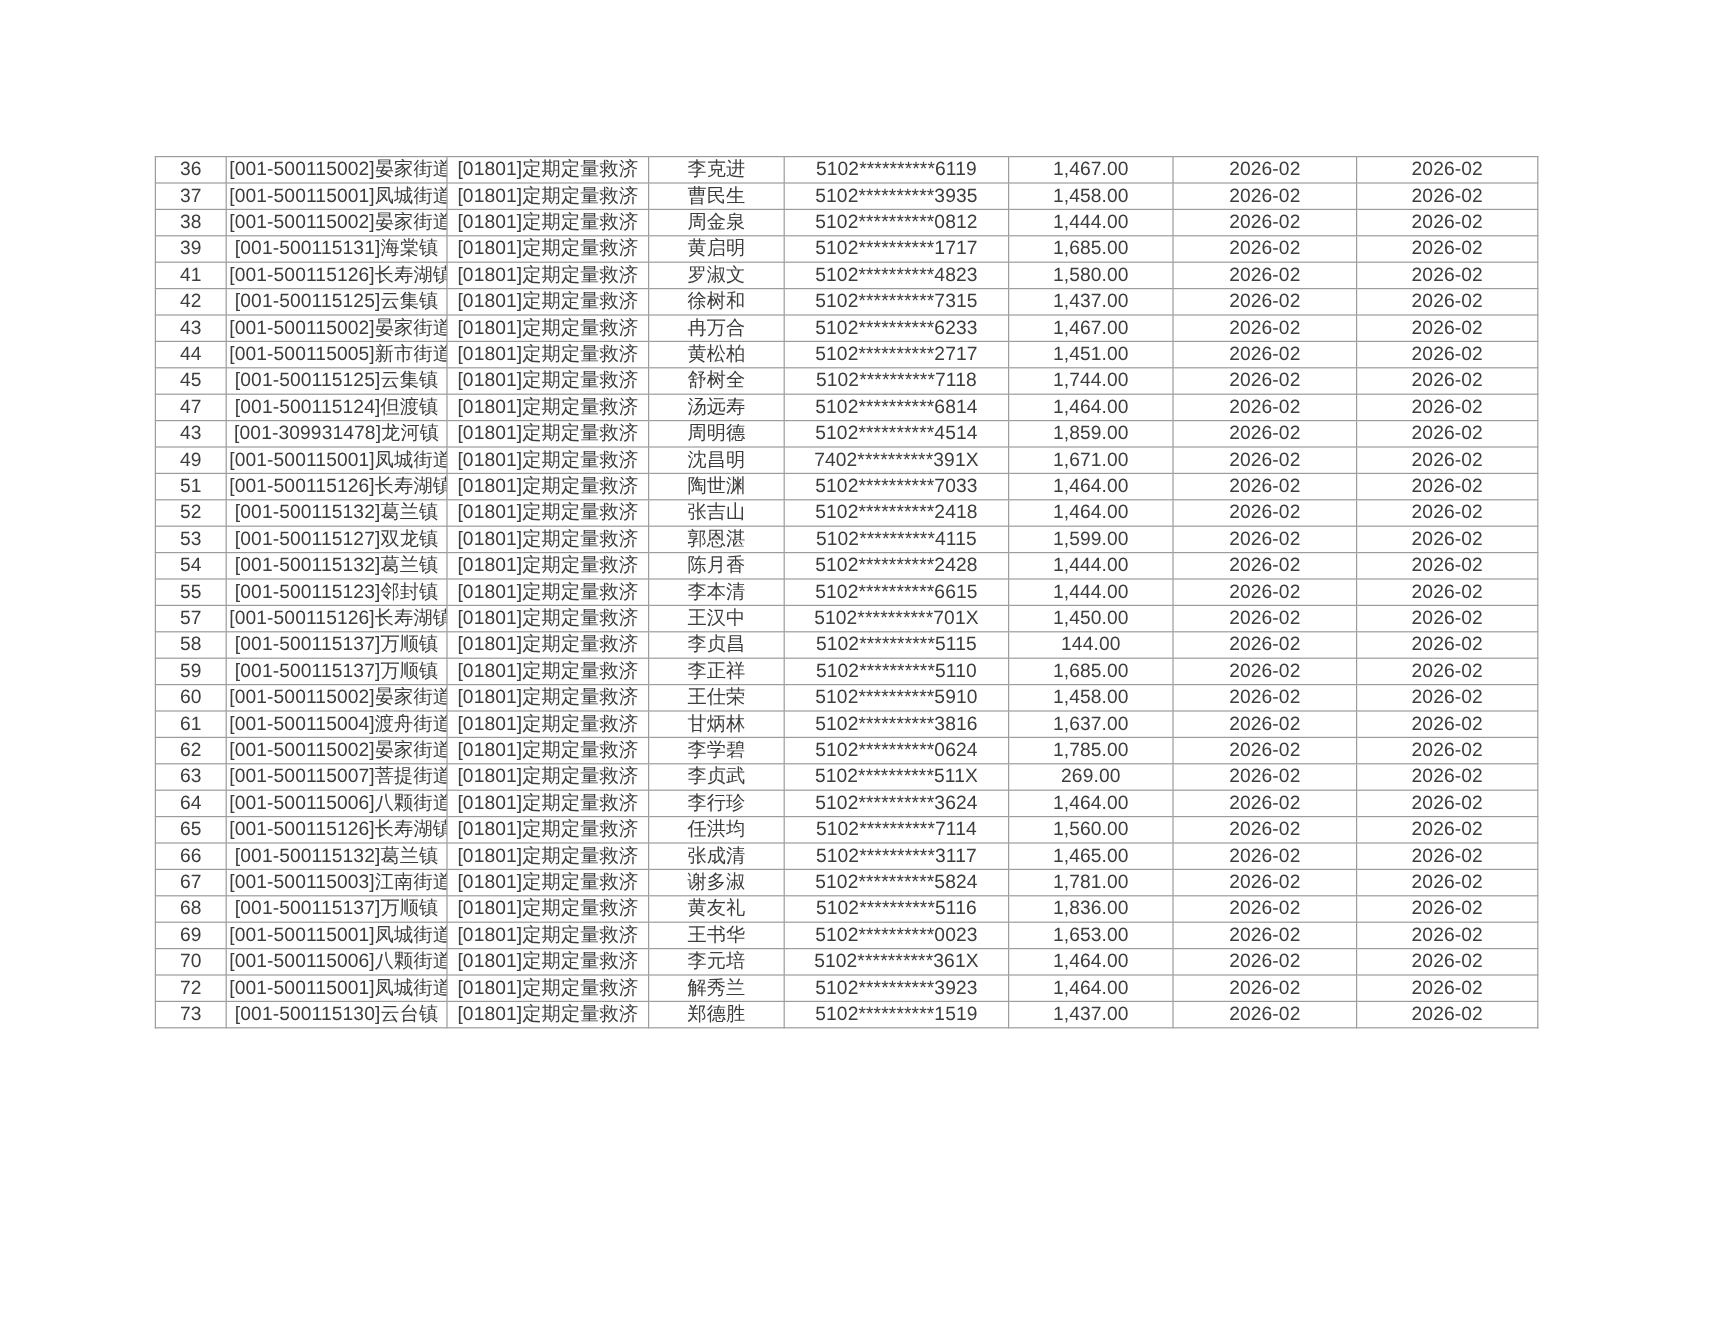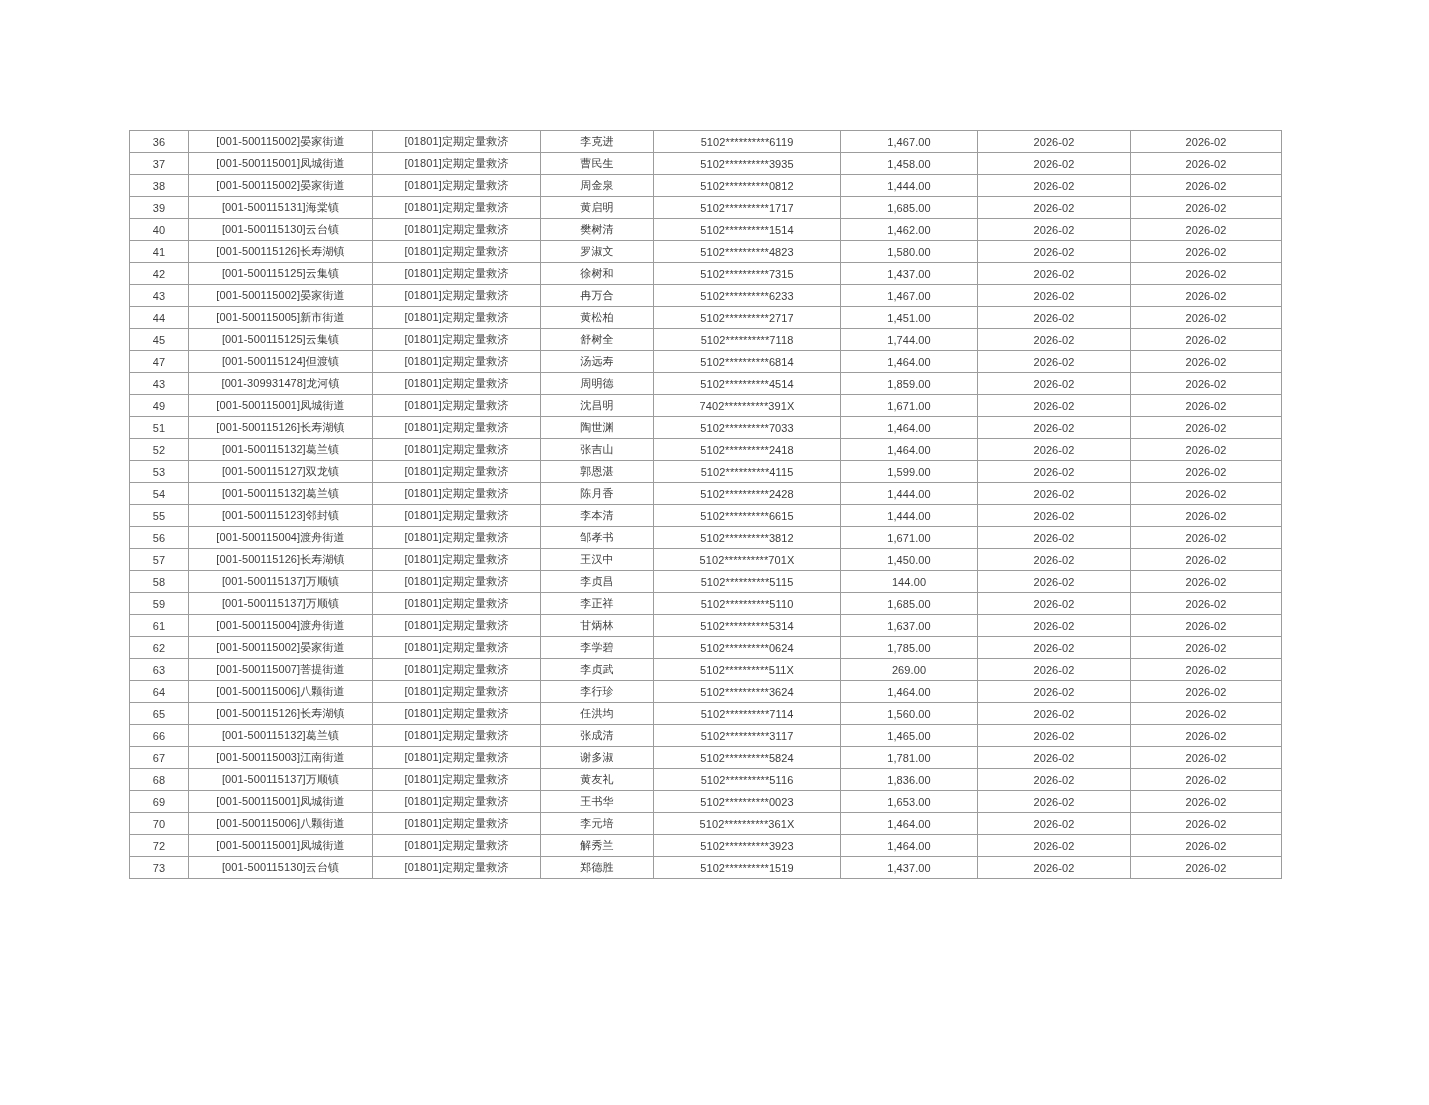--- a/index.html
+++ b/index.html
@@ -17,21 +17,21 @@
   .table-wrap {
     position: absolute;
     left: 129px;
     top: 130px;
     width: 1152px;
   }
   table.data-grid {
     border-collapse: collapse;
     table-layout: fixed;
     width: 1152px;
-    font-size: 11px;
+    font-size: 16px;
     color: #3d3d3d;
   }
   table.data-grid td {
     border: 1px solid #9c9c9c;
     height: 21px;
     text-align: center;
     vertical-align: middle;
     padding: 0 2px;
     white-space: nowrap;
     overflow: hidden;
@@ -96,30 +96,20 @@
           <td>39</td>
           <td>[001-500115131]海棠镇</td>
           <td>[01801]定期定量救济</td>
           <td>黄启明</td>
           <td>5102**********1717</td>
           <td>1,685.00</td>
           <td>2026-02</td>
           <td>2026-02</td>
         </tr>
         <tr>
-          <td>40</td>
-          <td>[001-500115130]云台镇</td>
-          <td>[01801]定期定量救济</td>
-          <td>樊树清</td>
-          <td>5102**********1514</td>
-          <td>1,462.00</td>
-          <td>2026-02</td>
-          <td>2026-02</td>
-        </tr>
-        <tr>
           <td>41</td>
           <td>[001-500115126]长寿湖镇</td>
           <td>[01801]定期定量救济</td>
           <td>罗淑文</td>
           <td>5102**********4823</td>
           <td>1,580.00</td>
           <td>2026-02</td>
           <td>2026-02</td>
         </tr>
         <tr>
@@ -236,30 +226,20 @@
           <td>55</td>
           <td>[001-500115123]邻封镇</td>
           <td>[01801]定期定量救济</td>
           <td>李本清</td>
           <td>5102**********6615</td>
           <td>1,444.00</td>
           <td>2026-02</td>
           <td>2026-02</td>
         </tr>
         <tr>
-          <td>56</td>
-          <td>[001-500115004]渡舟街道</td>
-          <td>[01801]定期定量救济</td>
-          <td>邹孝书</td>
-          <td>5102**********3812</td>
-          <td>1,671.00</td>
-          <td>2026-02</td>
-          <td>2026-02</td>
-        </tr>
-        <tr>
           <td>57</td>
           <td>[001-500115126]长寿湖镇</td>
           <td>[01801]定期定量救济</td>
           <td>王汉中</td>
           <td>5102**********701X</td>
           <td>1,450.00</td>
           <td>2026-02</td>
           <td>2026-02</td>
         </tr>
         <tr>
@@ -276,25 +256,35 @@
           <td>59</td>
           <td>[001-500115137]万顺镇</td>
           <td>[01801]定期定量救济</td>
           <td>李正祥</td>
           <td>5102**********5110</td>
           <td>1,685.00</td>
           <td>2026-02</td>
           <td>2026-02</td>
         </tr>
         <tr>
+          <td>60</td>
+          <td>[001-500115002]晏家街道</td>
+          <td>[01801]定期定量救济</td>
+          <td>王仕荣</td>
+          <td>5102**********5910</td>
+          <td>1,458.00</td>
+          <td>2026-02</td>
+          <td>2026-02</td>
+        </tr>
+        <tr>
           <td>61</td>
           <td>[001-500115004]渡舟街道</td>
           <td>[01801]定期定量救济</td>
           <td>甘炳林</td>
-          <td>5102**********5314</td>
+          <td>5102**********3816</td>
           <td>1,637.00</td>
           <td>2026-02</td>
           <td>2026-02</td>
         </tr>
         <tr>
           <td>62</td>
           <td>[001-500115002]晏家街道</td>
           <td>[01801]定期定量救济</td>
           <td>李学碧</td>
           <td>5102**********0624</td>

